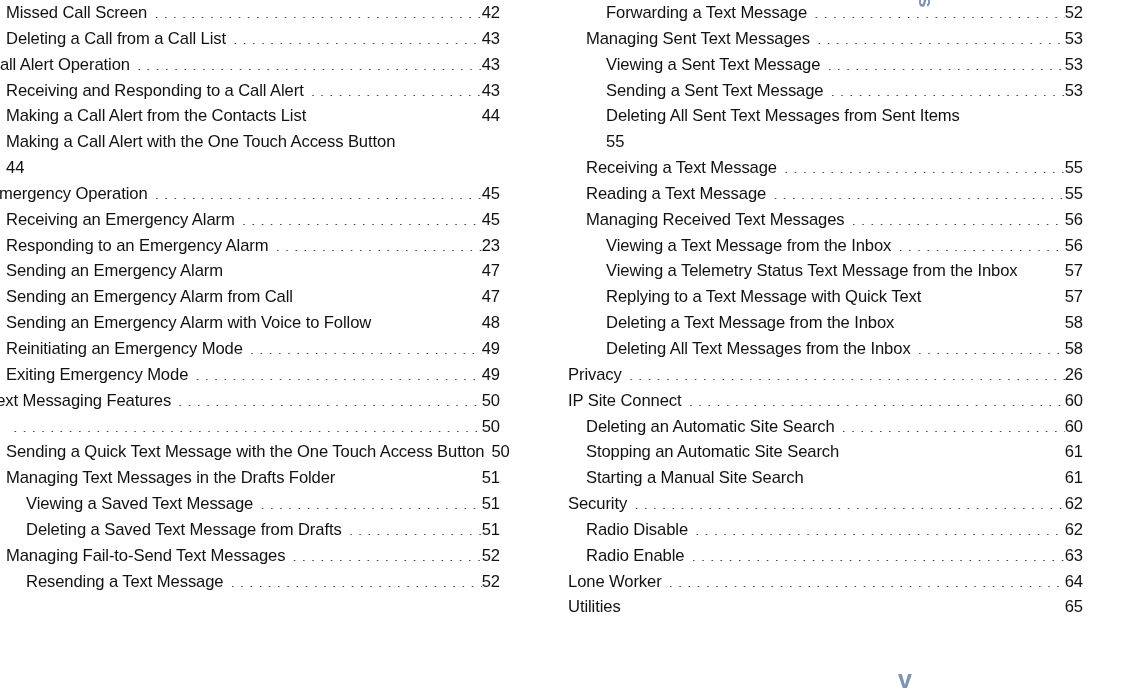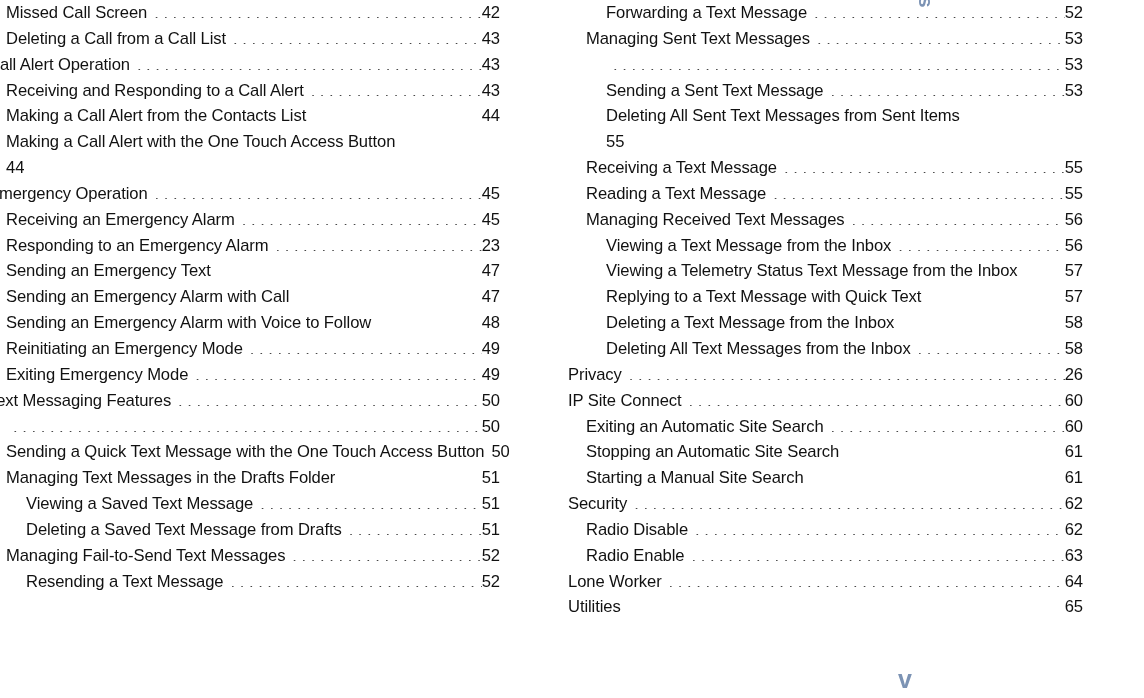--- a/index.html
+++ b/index.html
@@ -197,29 +197,29 @@
       <div class="toc-entry lvl-2">
         <div class="entry-row">
           <span class="entry-title">Responding to an Emergency Alarm</span>
           <span class="entry-gap"></span>
           <span class="entry-leader"></span>
           <span class="entry-page">23</span>
         </div>
       </div>
       <div class="toc-entry lvl-2">
         <div class="entry-row">
-          <span class="entry-title">Sending an Emergency Text</span>
+          <span class="entry-title">Sending an Emergency Alarm</span>
           <span class="entry-gap"></span>
           <span class="entry-leader"></span>
           <span class="entry-page">47</span>
         </div>
       </div>
       <div class="toc-entry lvl-2">
         <div class="entry-row">
-          <span class="entry-title">Sending an Emergency Alarm with Call  </span>
+          <span class="entry-title">Sending an Emergency Alarm from Call  </span>
           <span class="entry-gap"></span>
           <span class="entry-leader"></span>
           <span class="entry-page">47</span>
         </div>
       </div>
       <div class="toc-entry lvl-2">
         <div class="entry-row">
           <span class="entry-title">Sending an Emergency Alarm with Voice to Follow  </span>
           <span class="entry-gap"></span>
           <span class="entry-leader"></span>
@@ -319,20 +319,21 @@
       <div class="toc-entry lvl-2">
         <div class="entry-row">
           <span class="entry-title">Managing Sent Text Messages </span>
           <span class="entry-gap"></span>
           <span class="entry-leader"></span>
           <span class="entry-page">53</span>
         </div>
       </div>
       <div class="toc-entry lvl-3">
         <div class="entry-row">
+          <span class="entry-title">Viewing a Sent Text Message  </span>
           <span class="entry-gap"></span>
           <span class="entry-leader"></span>
           <span class="entry-page">53</span>
         </div>
       </div>
       <div class="toc-entry lvl-3">
         <div class="entry-row">
           <span class="entry-title">Sending a Sent Text Message </span>
           <span class="entry-gap"></span>
           <span class="entry-leader"></span>
@@ -420,21 +421,21 @@
       <div class="toc-entry lvl-1">
         <div class="entry-row">
           <span class="entry-title">IP Site Connect   </span>
           <span class="entry-gap"></span>
           <span class="entry-leader"></span>
           <span class="entry-page">60</span>
         </div>
       </div>
       <div class="toc-entry lvl-2">
         <div class="entry-row">
-          <span class="entry-title">Exiting an Automatic Site Search</span>
+          <span class="entry-title">Deleting an Automatic Site Search</span>
           <span class="entry-gap"></span>
           <span class="entry-leader"></span>
           <span class="entry-page">60</span>
         </div>
       </div>
       <div class="toc-entry lvl-2">
         <div class="entry-row">
           <span class="entry-title">Stopping an Automatic Site Search</span>
           <span class="entry-gap"></span>
           <span class="entry-leader"></span>

